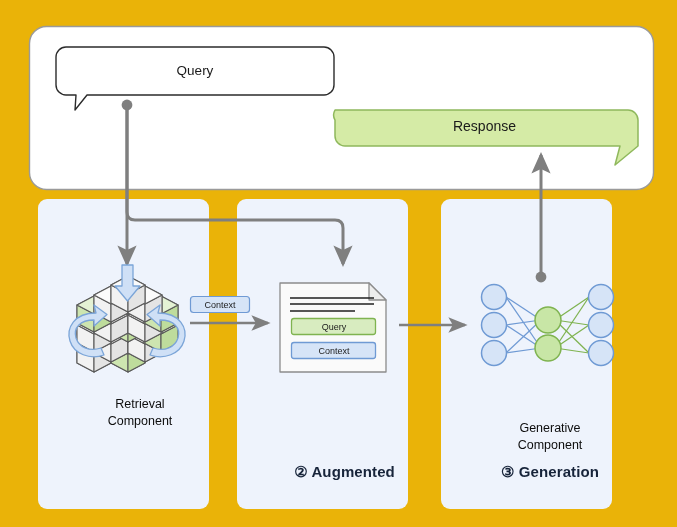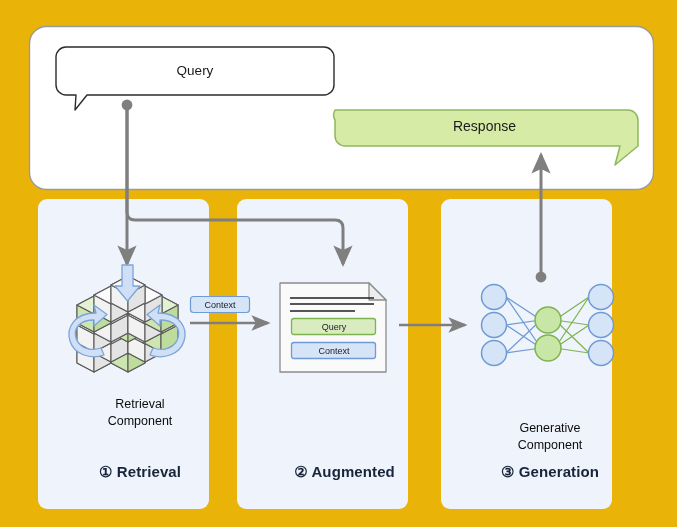--- a/index.html
+++ b/index.html
@@ -329,19 +329,18 @@
 
   <div class="txt" id="doc-query-label">Query</div>
 
   <div class="txt" id="doc-context-label">Context</div>
 
   <div class="txt comp-label" id="label-retrieval"><span>Retrieval</span><br><span>Component</span></div>
 
 
   <div class="txt comp-label" id="label-generative"><span>Generative</span><br><span>Component</span></div>
 
-  <div class="txt stage-label" id="stage-1"><span>①</span> <span>Retrieval</span></div>
 
   <div class="txt stage-label" id="stage-3"><span>③</span> <span>Generation</span></div>
 
   <div class="txt stage-label" id="stage-2"><span>②</span> <span>Augmented</span></div>
 
 </div>
 
 </body></html>

